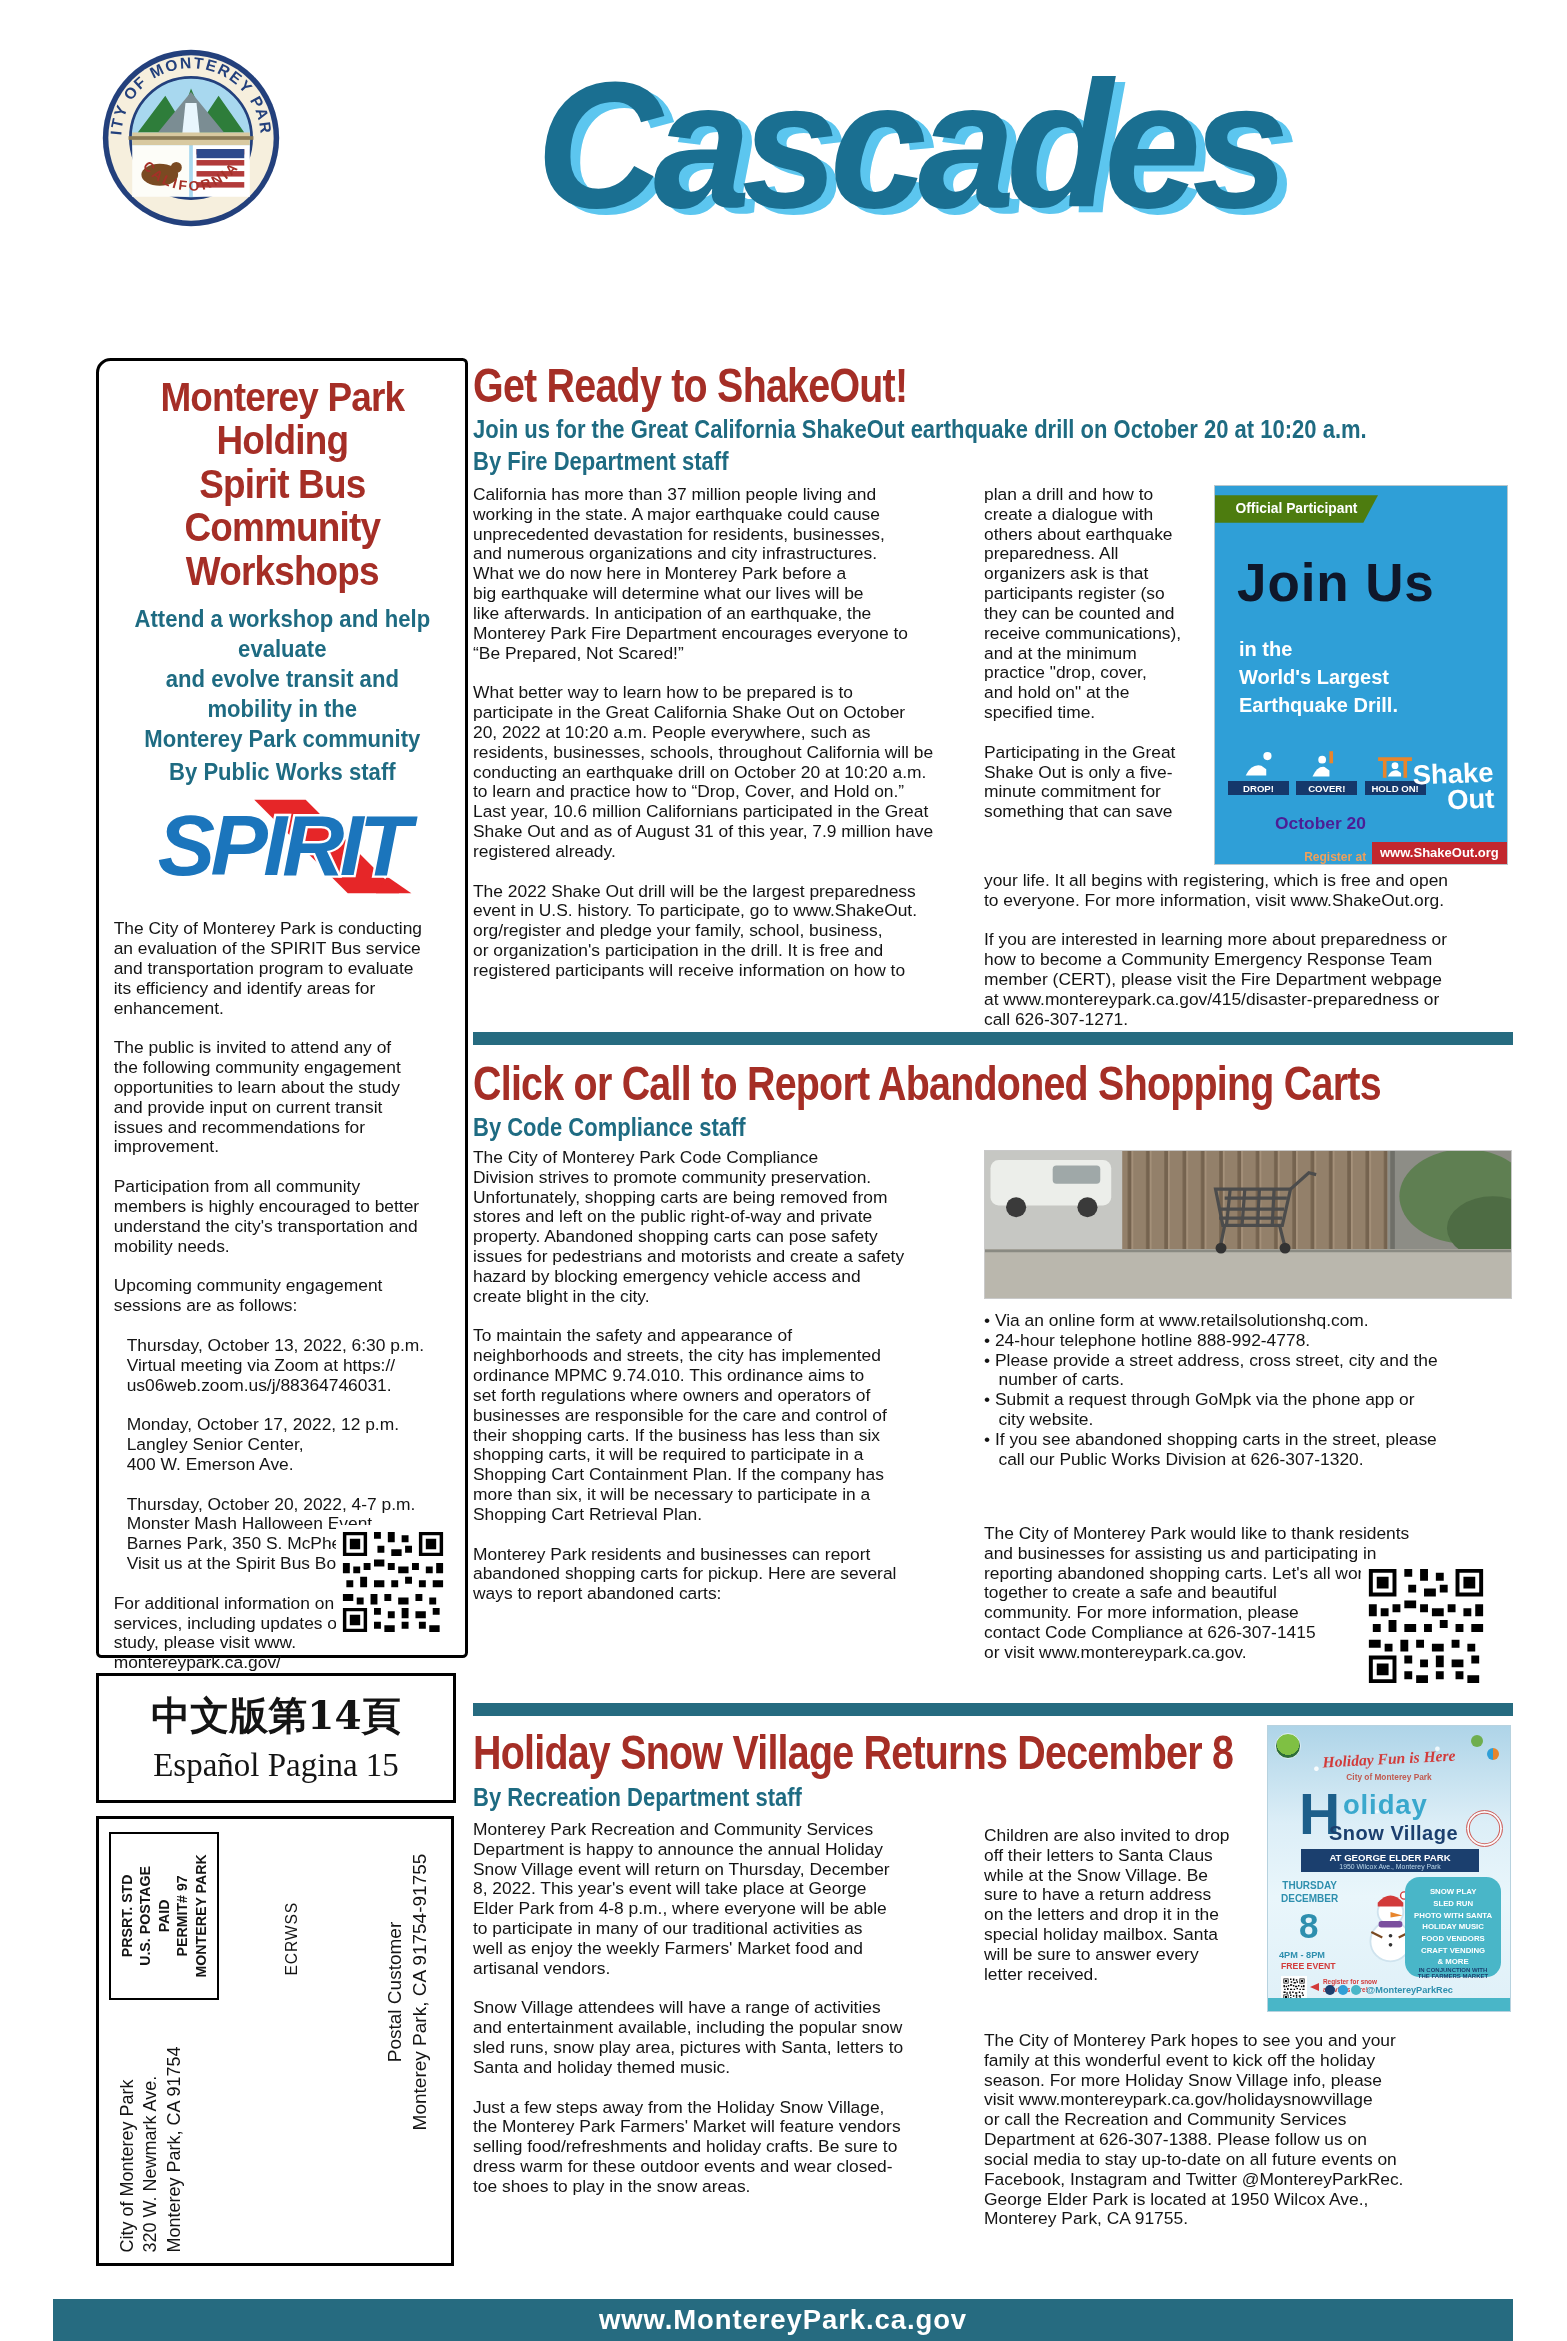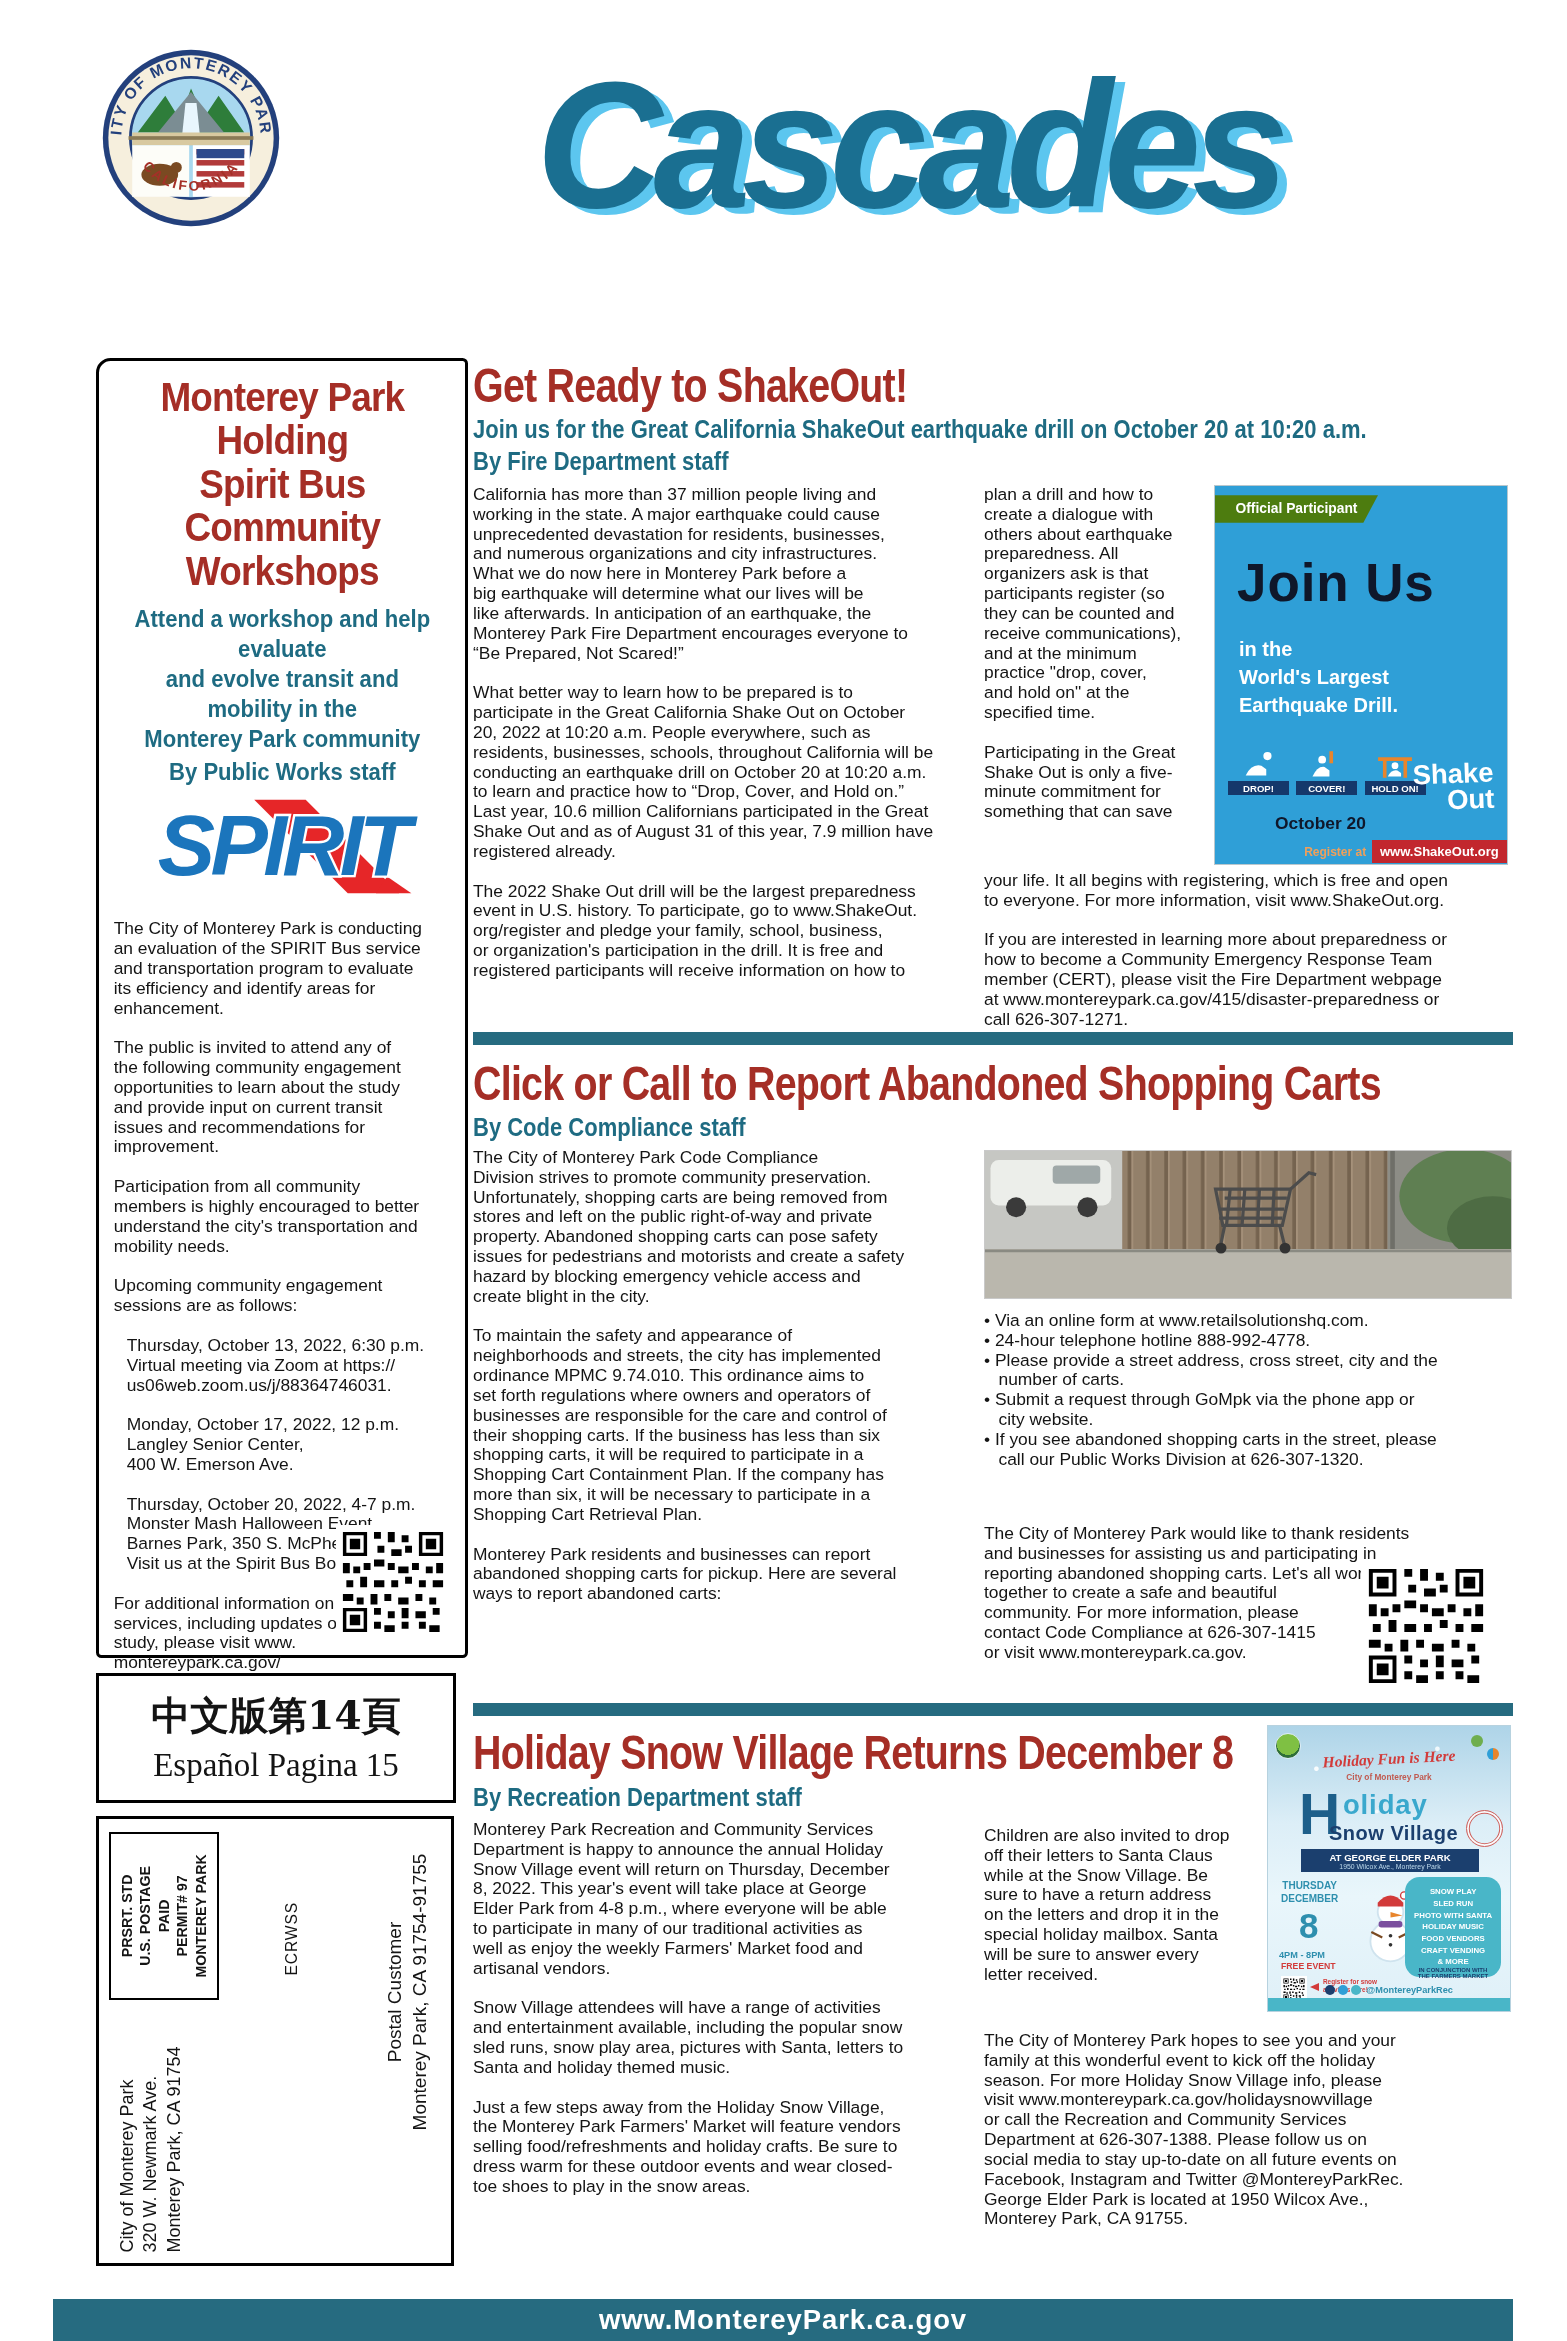--- a/index.html
+++ b/index.html
@@ -57,25 +57,25 @@
   .ribbon{position:absolute;top:9.2px;left:0;width:163px;height:27.5px;background:#4d7c0f;
     color:#fff;font-weight:bold;font-size:13.8px;display:flex;align-items:center;justify-content:center;
     clip-path:polygon(0 0,100% 0,91% 100%,0 100%);}
   .ju-head{position:absolute;top:66px;left:22px;font-size:53px;font-weight:bold;color:#0f172a;letter-spacing:0.9px;}
   .ju-sub{position:absolute;top:149px;left:24px;font-size:20px;font-weight:bold;color:#fff;
     line-height:1.4;white-space:pre-line;}
   .ju-icons{position:absolute;top:264px;left:13px;display:flex;gap:7.3px;}
   .ju-tile{width:61px;text-align:center;}
   .ju-tile svg{width:40px;height:29px;display:block;margin:0 auto;}
   .ju-lab{background:#15386b;color:#fff;font-weight:bold;font-size:9.6px;padding:1.8px 1.8px;margin-top:1.8px;}
-  .ju-date{position:absolute;top:327px;left:27.5px;width:156px;text-align:center;color:#0f172a;
+  .ju-date{position:absolute;top:327px;left:27.5px;width:156px;text-align:center;color:#4c1d95;
     font-weight:bold;font-size:17.4px;}
   .ju-logo{position:absolute;top:275px;right:13px;text-align:right;color:#fff;font-weight:900;
     font-size:27.5px;line-height:.95;white-space:pre-line;transform:rotate(-2deg);}
-  .ju-strip{position:absolute;bottom:0;right:0;height:25px;display:flex;align-items:center;}
+  .ju-strip{position:absolute;bottom:0;right:0;height:25px;display:flex;align-items:flex-end;}
   .ju-reg{color:#f0a05a;font-weight:bold;font-size:12px;margin-right:5.5px;}
   .ju-url{background:#c2272e;color:#fff;font-weight:bold;font-size:13px;padding:3.7px 8.3px;}
   
   #caphoto{left:984px;top:1150px;width:528px;height:149px;border:0.9px solid #c9c9c9;box-sizing:border-box;}
   #qr2{left:1361px;top:1561px;width:130px;height:130px;}
   
   #flyer{left:1267px;top:1725px;width:244px;height:287px;box-sizing:border-box;border:0.9px solid #b7d2df;
     background:
       radial-gradient(circle at 20% 15%, rgba(255,255,255,.9) 1.8px, transparent 2.8px),
       radial-gradient(circle at 70% 8%, rgba(255,255,255,.8) 1.8px, transparent 2.8px),

